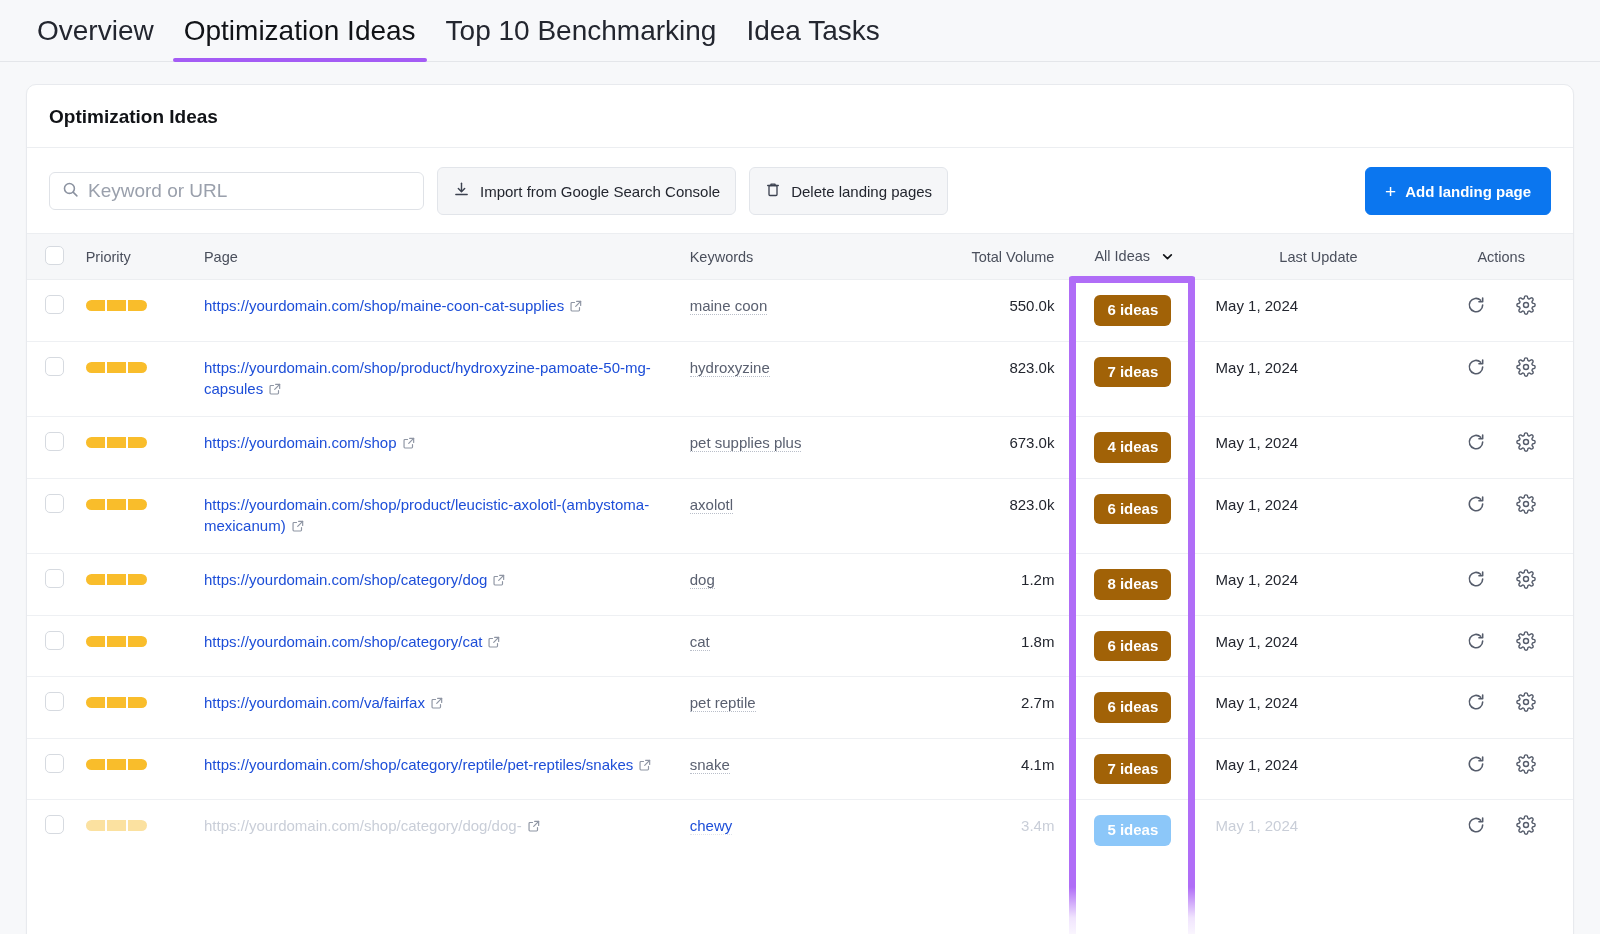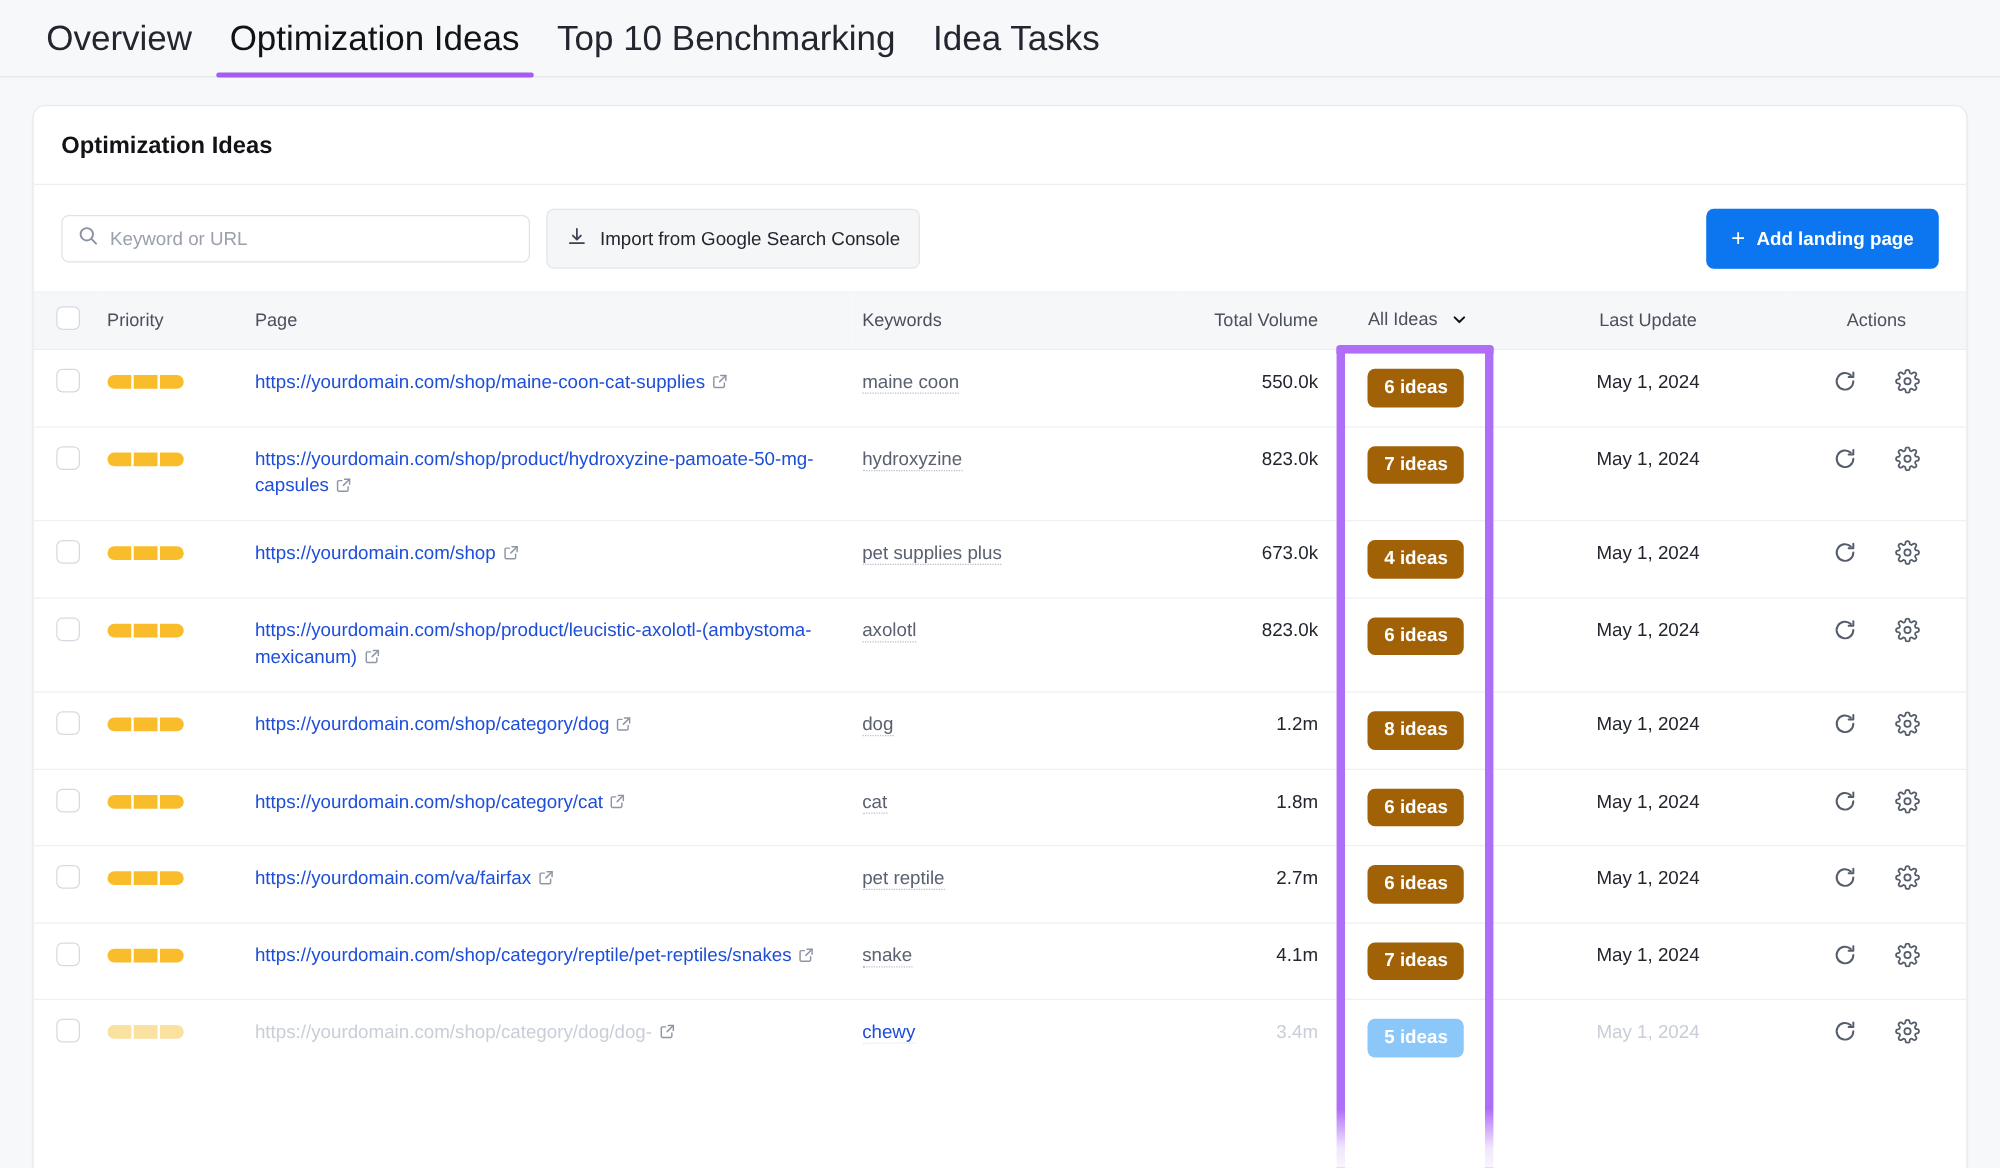--- a/index.html
+++ b/index.html
@@ -77,21 +77,21 @@
     border-radius: 6px;
     display: flex;
     align-items: center;
     padding: 0 12px;
     gap: 9px;
     background: #fff;
   }
   .search-box input {
     border: none;
     outline: none;
-    font-size: 15px;
+    font-size: 19px;
     font-family: "Liberation Sans", sans-serif;
     color: #000000;
     width: 100%;
     background: transparent;
   }
   .search-box input::placeholder { color: #9aa0ac; }
 
   .btn {
     height: 48px;
     border: 1px solid #e2e5ea;
@@ -140,21 +140,21 @@
     vertical-align: top;
     line-height: 1.42;
   }
 
   .col-cb     { width: 48px;  padding-left: 18px; }
   .col-prio   { width: 112px; }
   .col-page   { width: 460px; }
   .col-kw     { width: 250px; }
   .col-vol    { width: 120px; text-align: right; padding-right: 18px; }
   .col-ideas  { width: 128px; padding-left: 22px; }
-  .col-date   { width: 210px; text-align: center; }
+  .col-date   { width: 210px; text-align: left; }
   .col-act    { width: 136px; text-align: center; }
 
   thead .col-vol { text-align: right; }
   thead .col-date { text-align: center; }
   thead .col-act { text-align: center; }
 
   .checkbox {
     width: 19px; height: 19px;
     border: 1.5px solid #d6dae0;
     border-radius: 5px;
@@ -267,20 +267,30 @@
       <span>
         <svg width="17" height="17" viewBox="0 0 24 24" fill="none" stroke="#3c4250" stroke-width="2" stroke-linecap="round" stroke-linejoin="round">
           <path d="M12 3v11"></path>
             <path d="M7.5 10.5 12 15l4.5-4.5"></path>
             <path d="M4 19h16"></path>
           </svg>
       </span>
       <span>Import from Google Search Console</span>
     </div>
 
+    <div class="btn">
+      <span>
+        <svg width="16" height="17" viewBox="0 0 24 24" fill="none" stroke="#3c4250" stroke-width="2" stroke-linecap="round" stroke-linejoin="round">
+          <path d="M4 6h16"></path>
+            <path d="M9 6V4h6v2"></path>
+            <rect x="6" y="6" width="12" height="15" rx="1.5"></rect>
+          </svg>
+      </span>
+      <span>Delete landing pages</span>
+    </div>
 
     <div class="btn btn-primary">
       <span class="plus">+</span>
       <span>Add landing page</span>
     </div>
   </div>
 
   <div class="table-wrap">
     <table>
       <thead>

